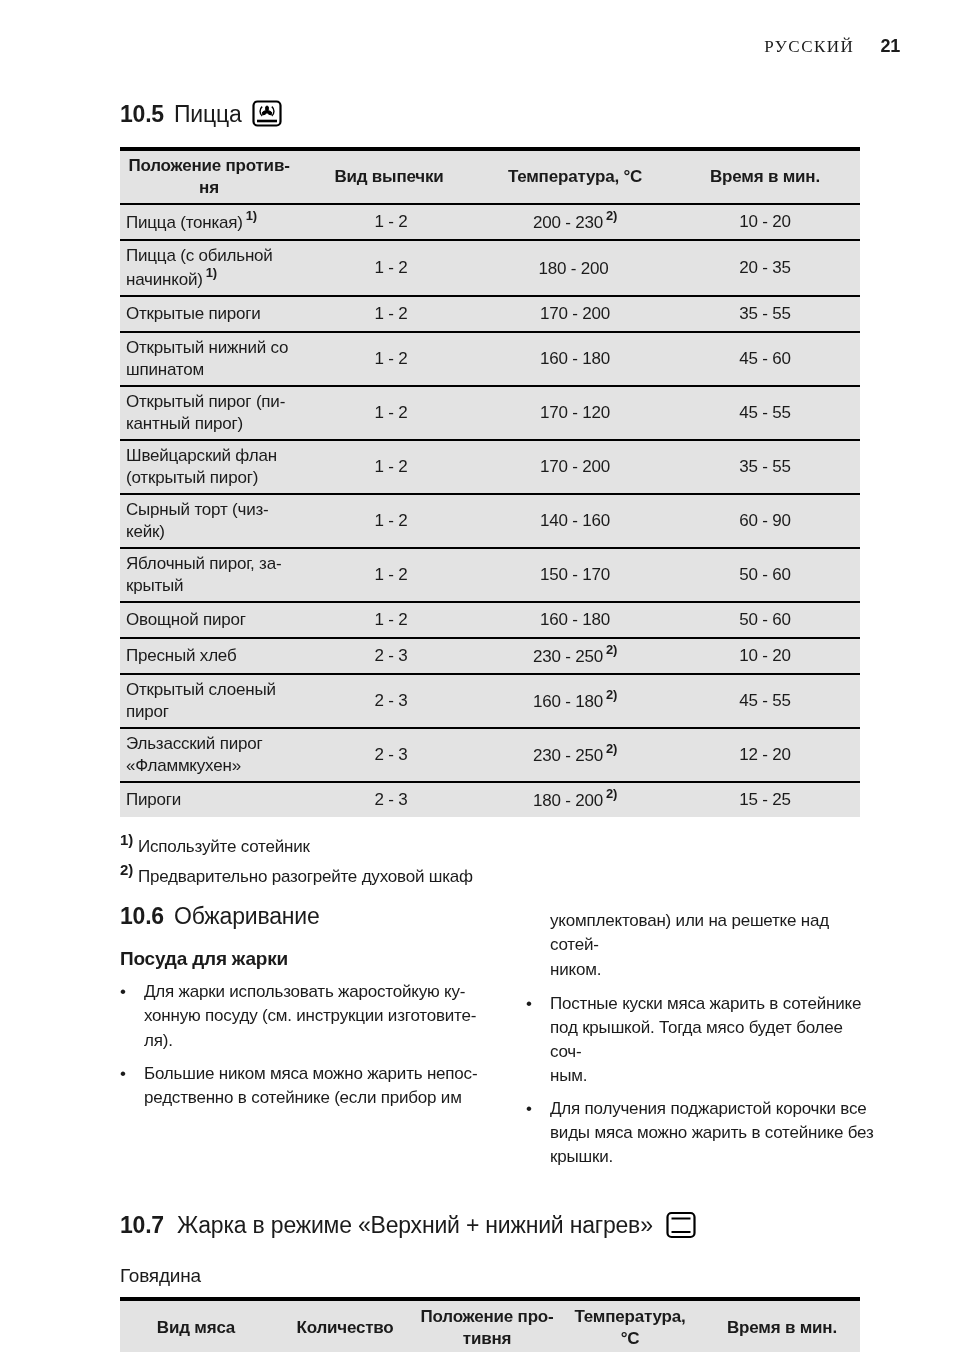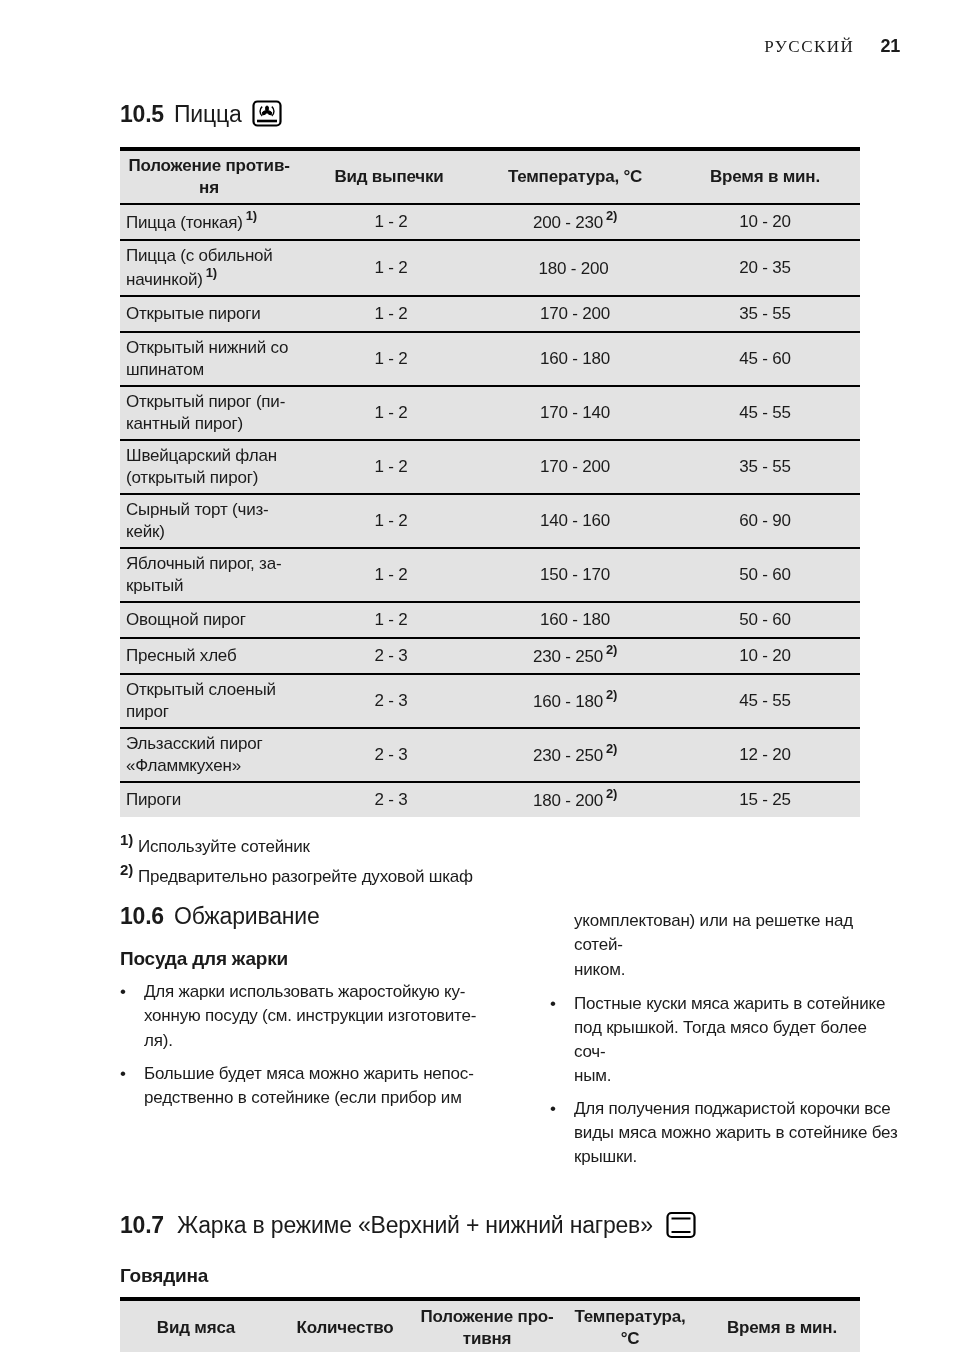--- a/index.html
+++ b/index.html
@@ -50,32 +50,32 @@
   .t2 .thead .c1 { text-align:center; padding-left:2px; }
 
   sup.mark { font-weight:bold; font-size:13px; position:relative; top:-1px; margin-left:3px; }
 
   
   .footnotes { margin-top:12px; }
   .fnline { font-size:17px; line-height:1.45; }
   .fnline .fnm { font-weight:bold; font-size:15px; vertical-align:super; margin-right:5px; }
 
   
-  .cols { display:flex; margin-top:14px;justify-content:space-between; }
+  .cols { display:flex; margin-top:14px; }
   .colL { width:380px; }
   .colR { width:350px; margin-left:26px; padding-top:6px; }
   .subhead { font-weight:bold; font-size:19px; margin-top:18px; }
   .para { font-size:17px; line-height:1.42; white-space:pre-line; }
   .cont { padding-left:24px; }
   .bullets { margin-top:10px; }
   .bullet { display:flex; font-size:17px; line-height:1.42; margin-bottom:9px; }
   .bullet .dot { width:24px; flex:none; }
   .bullet .btxt { flex:1; white-space:pre-line; }
 
-  .meat-subhead { font-weight:bold; font-size:19px; margin-top:22px; }
+  .meat-subhead { font-weight:normal; font-size:19px; margin-top:22px; }
 </style>
 </head>
 <body>
 
 <div class="page">
 
   <div class="runhead">
     <span class="lang">РУССКИЙ</span>
     <span class="pnum">21</span>
   </div>
@@ -137,21 +137,21 @@
 шпинатом</span></div>
       <div class="cell c2">1 - 2</div>
       <div class="cell c3"><span>160 - 180</span></div>
       <div class="cell c4">45 - 60</div>
     </div>
 
     <div class="trow r2">
       <div class="cell c1"><span>Открытый пирог (пи-
 кантный пирог)</span></div>
       <div class="cell c2">1 - 2</div>
-      <div class="cell c3"><span>170 - 140</span></div>
+      <div class="cell c3"><span>170 - 120</span></div>
       <div class="cell c4">45 - 55</div>
     </div>
 
     <div class="trow r2">
       <div class="cell c1"><span>Швейцарский флан
 (открытый пирог)</span></div>
       <div class="cell c2">1 - 2</div>
       <div class="cell c3"><span>170 - 200</span></div>
       <div class="cell c4">35 - 55</div>
     </div>
@@ -228,21 +228,21 @@
       <div class="subhead">Посуда для жарки</div>
       <div class="bullets">
         <div class="bullet">
           <span class="dot">•</span>
           <span class="btxt">Для жарки использовать жаростойкую ку-
 хонную посуду (см. инструкции изготовите-
 ля).</span>
         </div>
         <div class="bullet">
           <span class="dot">•</span>
-          <span class="btxt">Большие будет мяса можно жарить непос-
+          <span class="btxt">Большие ником мяса можно жарить непос-
 редственно в сотейнике (если прибор им</span>
         </div>
       </div>
     </div>
     <div class="colR">
       <div class="para cont">укомплектован) или на решетке над сотей-
 ником.</div>
       <div class="bullets">
         <div class="bullet">
           <span class="dot">•</span>

